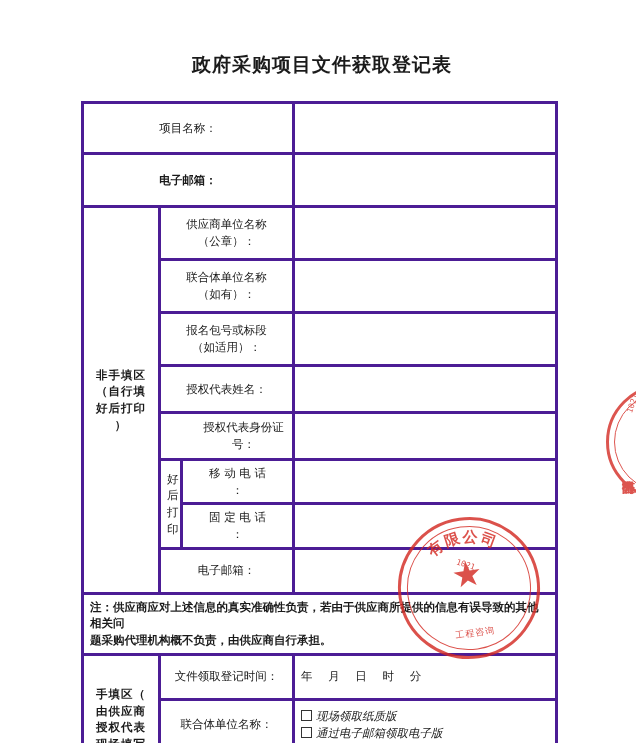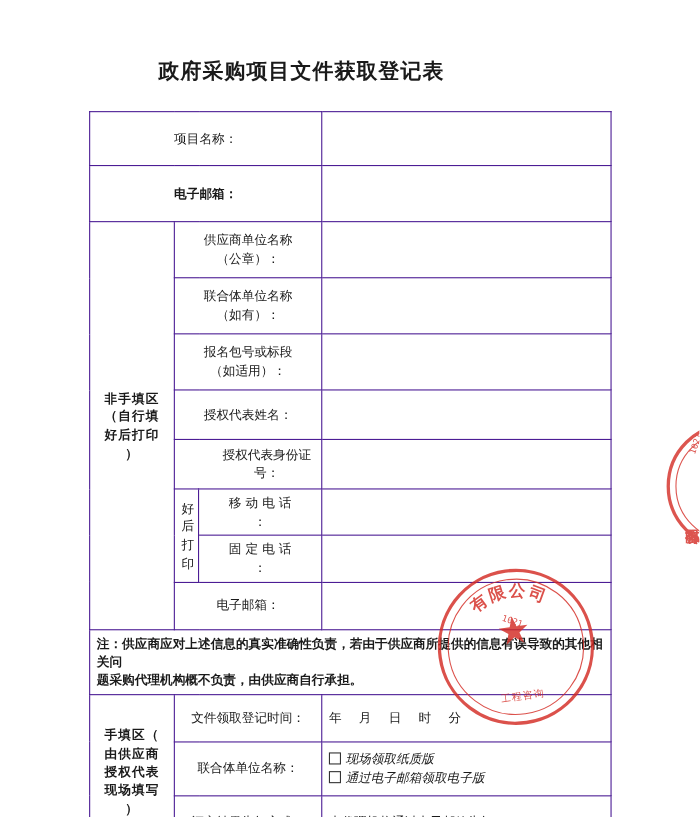--- a/index.html
+++ b/index.html
@@ -27,32 +27,33 @@
   .doc-title {
     position: absolute;
     left: 0;
     top: 52px;
     width: 548px;
     text-align: center;
     font-size: 19px;
     font-weight: bold;
     letter-spacing: 1px;
     font-family: "DejaVu Sans", "Liberation Sans", sans-serif;
+    padding-left: 48px;
   }
 
   table.form {
     position: absolute;
     left: 81px;
     top: 101px;
     width: 474px;
     border-collapse: collapse;
     table-layout: fixed;
   }
   table.form td {
-    border: 1px solid #4c1d95;
+    border: 3px solid #4c1d95;
     font-size: 11.5px;
     font-family: "DejaVu Sans", "Liberation Sans", sans-serif;
     padding: 4px 6px;
     vertical-align: middle;
     line-height: 1.45;
   }
 
   .c-label {
     text-align: center;
   }

